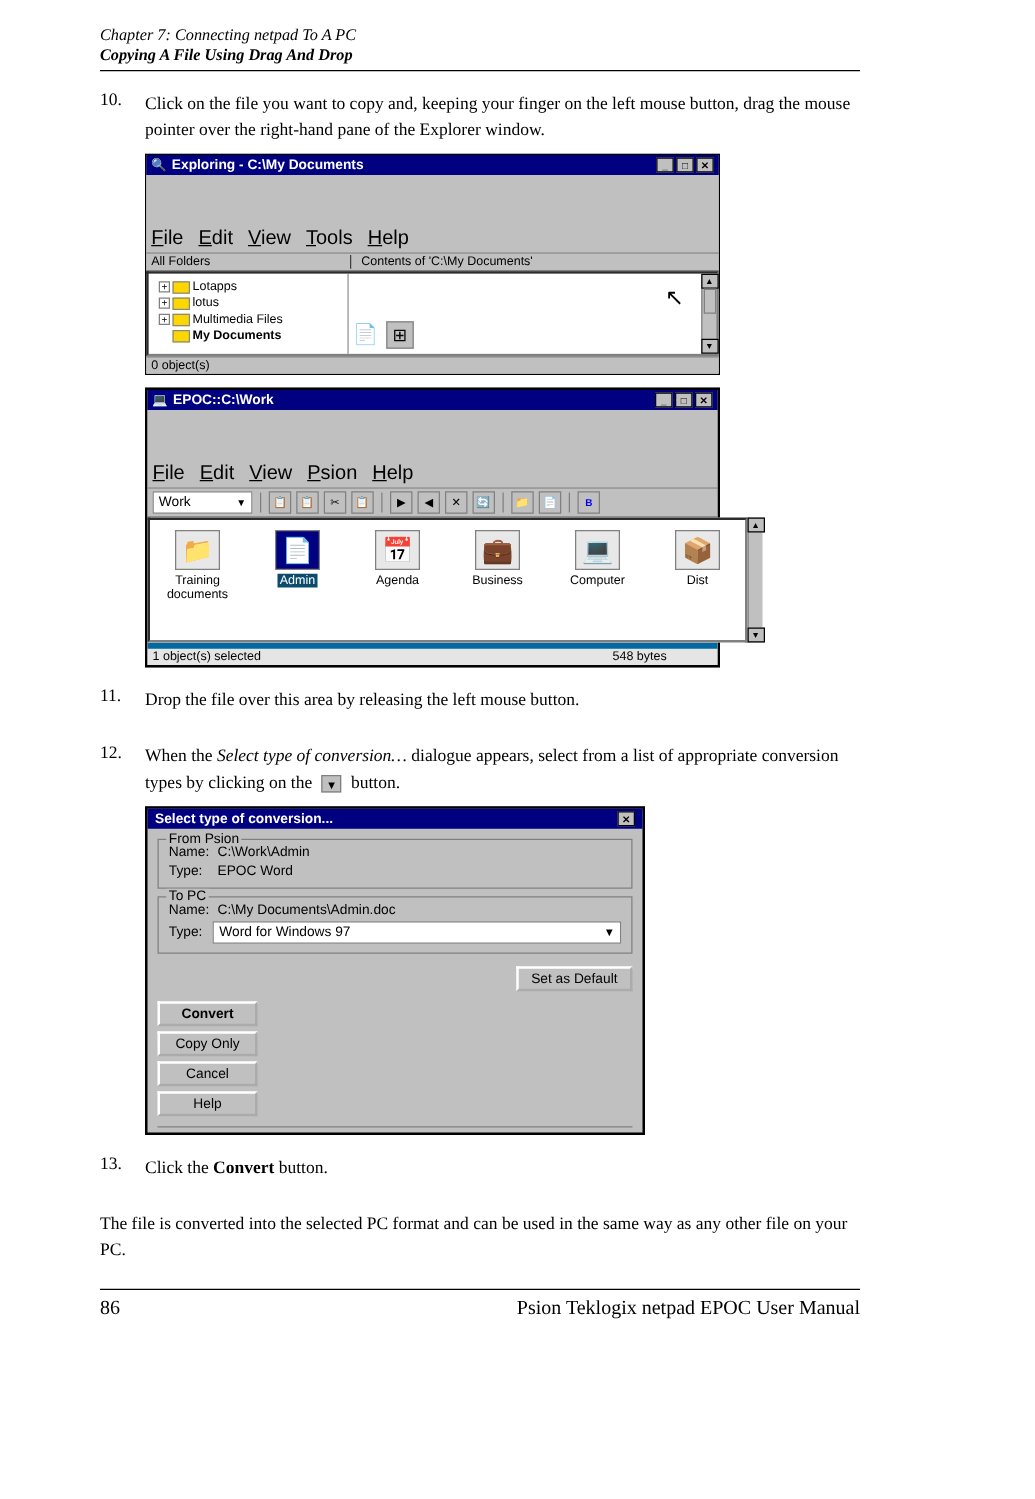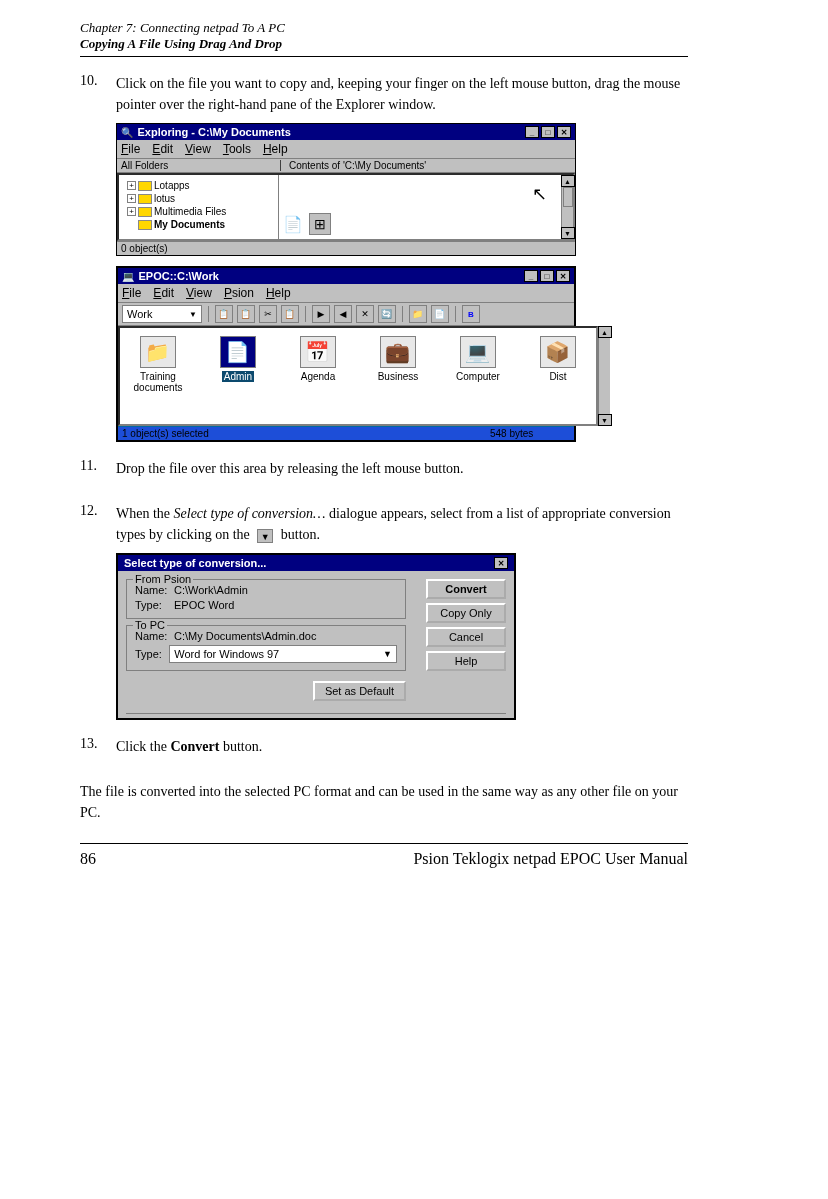--- a/index.html
+++ b/index.html
@@ -113,22 +113,23 @@
 
     .window-menubar {
       background: #c0c0c0;
       padding: 2px 4px;
       display: flex;
       gap: 12px;
       border-bottom: 1px solid #808080;
     }
 
     .menu-item {
-      font-size: 12px;
+      font-size: 16px;
       cursor: pointer;
+      margin-top: 40px;
     }
 
     .menu-item u { text-decoration: underline; }
 
     .explorer-left {
       width: 160px;
       border-right: 1px solid #808080;
       background: #fff;
       padding: 4px;
       font-size: 11px;
@@ -259,25 +260,25 @@
     .file-icon-label {
       font-size: 10px;
     }
 
     .file-icon-label.selected {
       background: #000080;
       color: #fff;
     }
 
     .epoc-statusbar {
-      background: #1d4ed8;
+      background: #e5e5e5;
       padding: 1px 4px;
       font-size: 10px;
       display: flex;
-      border-top: 1px solid #0369a1;
+      border-top: 5px solid #0369a1;
     }
 
     .epoc-status-left {
       flex: 1;
     }
 
     .epoc-status-right {
       width: 80px;
     }
 
@@ -314,21 +315,22 @@
       display: flex;
       align-items: center;
       justify-content: space-between;
       font-size: 11px;
       font-weight: bold;
     }
 
     .dialog-body {
       padding: 8px;
       display: flex;
-      gap: 20px;
+      gap: 4px;
+      flex-direction: column;
     }
 
     .dialog-left {
       flex: 1;
     }
 
     .dialog-right {
       display: flex;
       flex-direction: column;
       gap: 4px;

